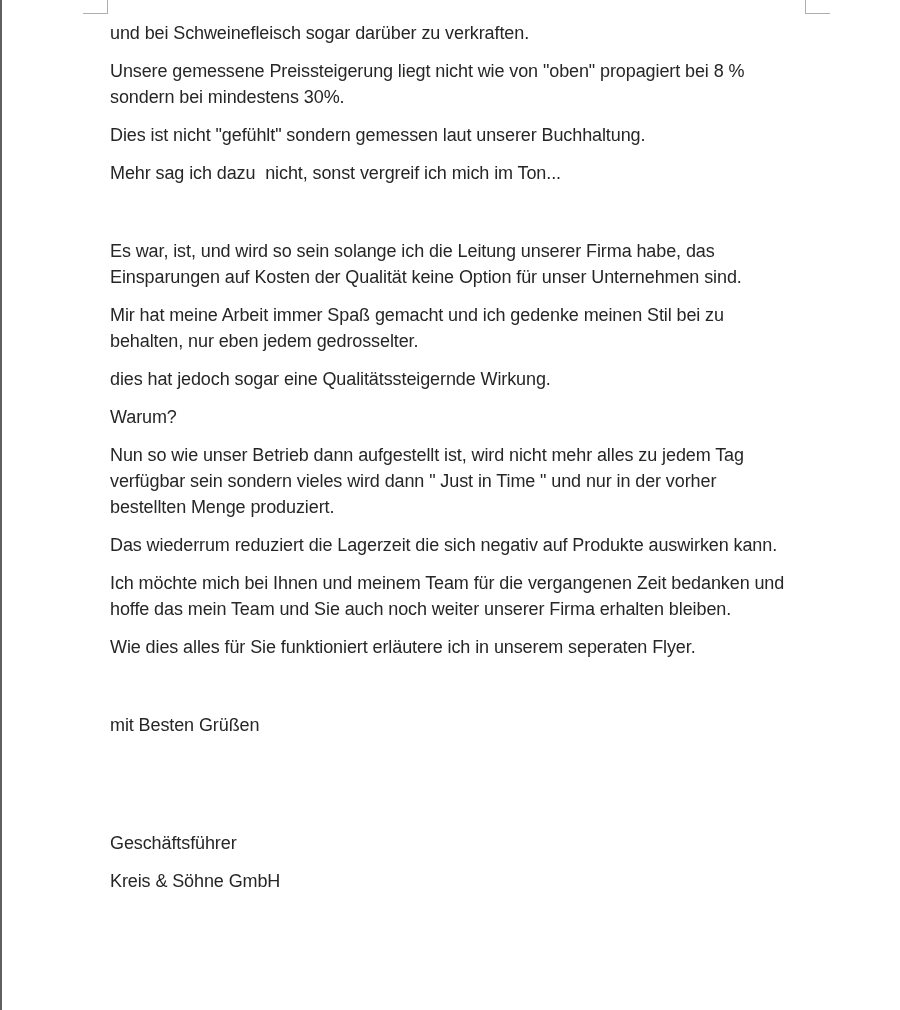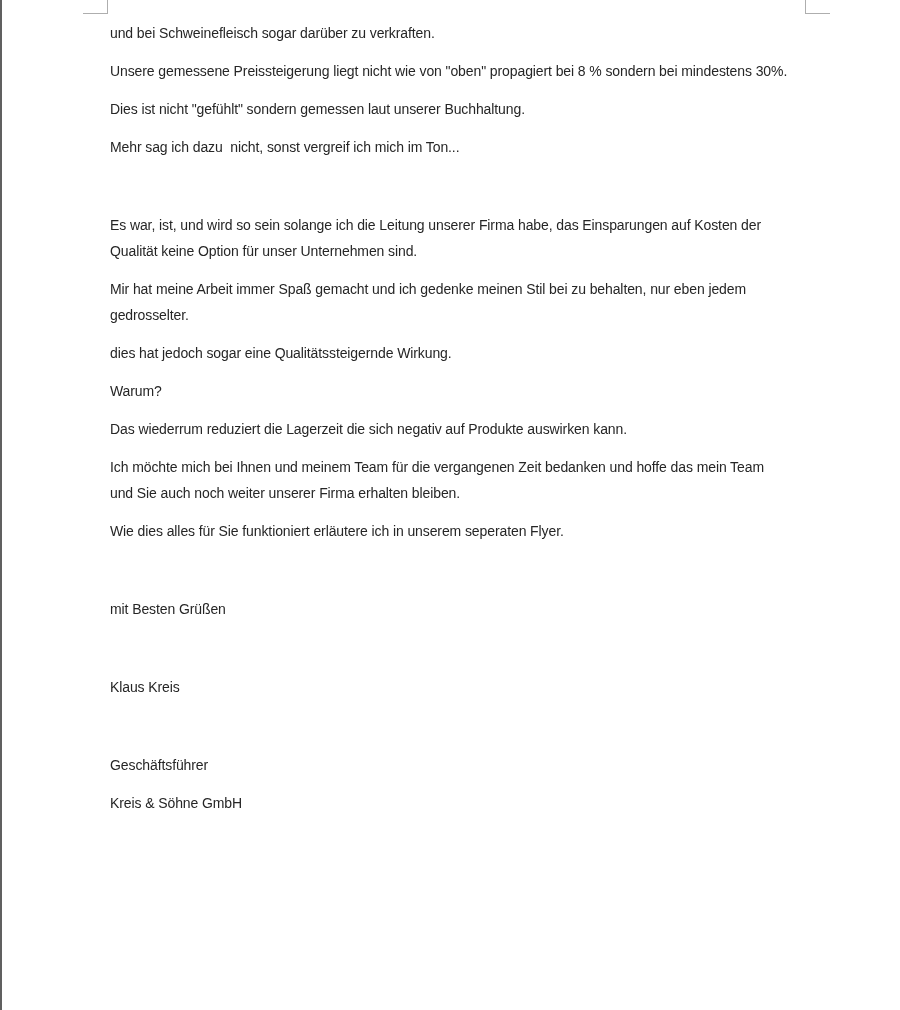--- a/index.html
+++ b/index.html
@@ -42,21 +42,21 @@
   }
   .text-area {
     position: absolute;
     left: 110px;
     top: 20px;
     width: 680px;
   }
   .text-area p {
     margin: 0 0 12px 0;
     min-height: 26px;
-    font-size: 14px;
+    font-size: 18px;
     line-height: 26px;
     letter-spacing: -0.1px;
     color: #262626;
     white-space: pre-wrap;
   }
   .text-area p.blank {
     margin-bottom: 14px;
   }
 </style>
 </head>
@@ -70,24 +70,24 @@
   <div class="text-area">
     <p>und bei Schweinefleisch sogar darüber zu verkraften.</p>
     <p>Unsere gemessene Preissteigerung liegt nicht wie von "oben" propagiert bei 8 % sondern bei mindestens 30%.</p>
     <p>Dies ist nicht "gefühlt" sondern gemessen laut unserer Buchhaltung.</p>
     <p>Mehr sag ich dazu  nicht, sonst vergreif ich mich im Ton...</p>
     <p class="blank"></p>
     <p>Es war, ist, und wird so sein solange ich die Leitung unserer Firma habe, das Einsparungen auf Kosten der Qualität keine Option für unser Unternehmen sind.</p>
     <p>Mir hat meine Arbeit immer Spaß gemacht und ich gedenke meinen Stil bei zu behalten, nur eben jedem gedrosselter.</p>
     <p>dies hat jedoch sogar eine Qualitätssteigernde Wirkung.</p>
     <p>Warum?</p>
+    <p>Nun so wie unser Betrieb dann aufgestellt ist, wird nicht mehr alles zu jedem Tag verfügbar sein sondern vieles wird dann " Just in Time " und nur in der vorher bestellten Menge produziert.</p>
     <p>Das wiederrum reduziert die Lagerzeit die sich negativ auf Produkte auswirken kann.</p>
     <p>Ich möchte mich bei Ihnen und meinem Team für die vergangenen Zeit bedanken und hoffe das mein Team und Sie auch noch weiter unserer Firma erhalten bleiben.</p>
     <p>Wie dies alles für Sie funktioniert erläutere ich in unserem seperaten Flyer.</p>
     <p class="blank"></p>
     <p>mit Besten Grüßen</p>
     <p class="blank"></p>
-    <p>Klaus Kreis</p>
     <p class="blank"></p>
     <p>Geschäftsführer</p>
     <p>Kreis &amp; Söhne GmbH</p>
   </div>
 </div>
 
 </body></html>

